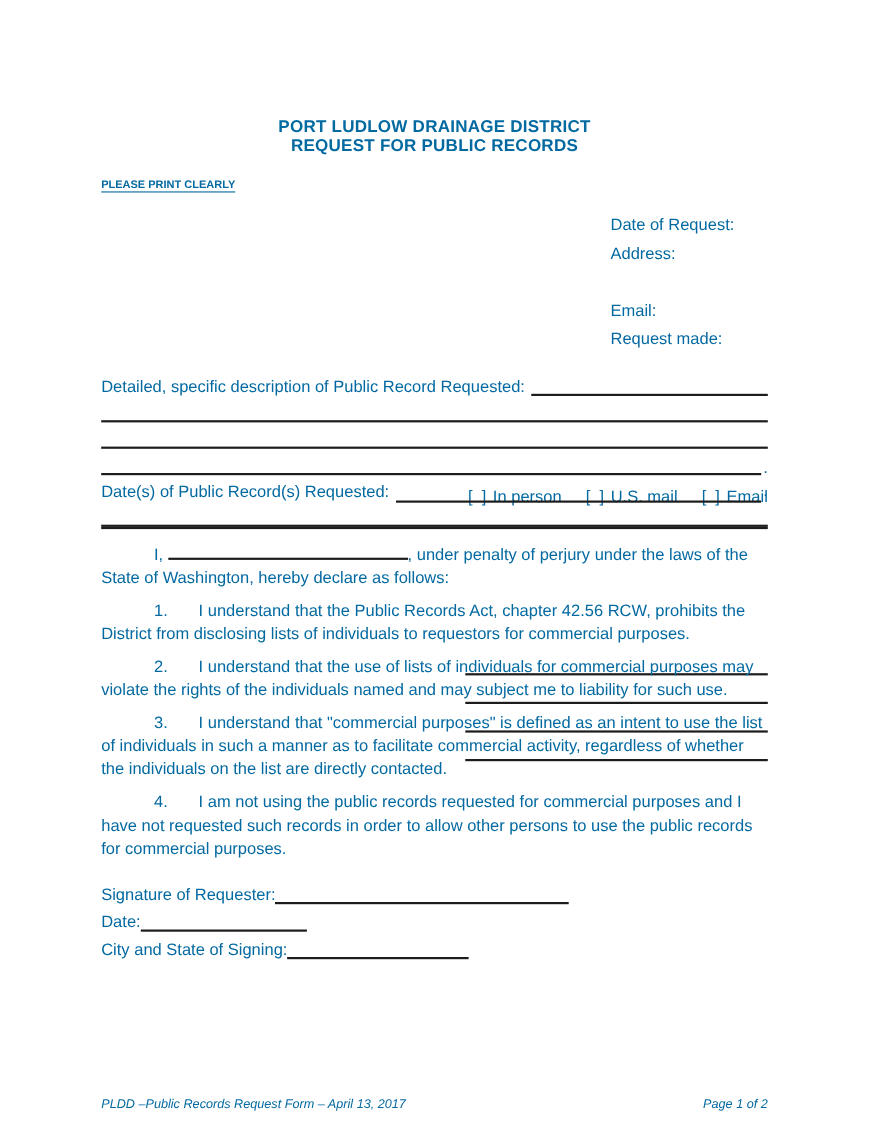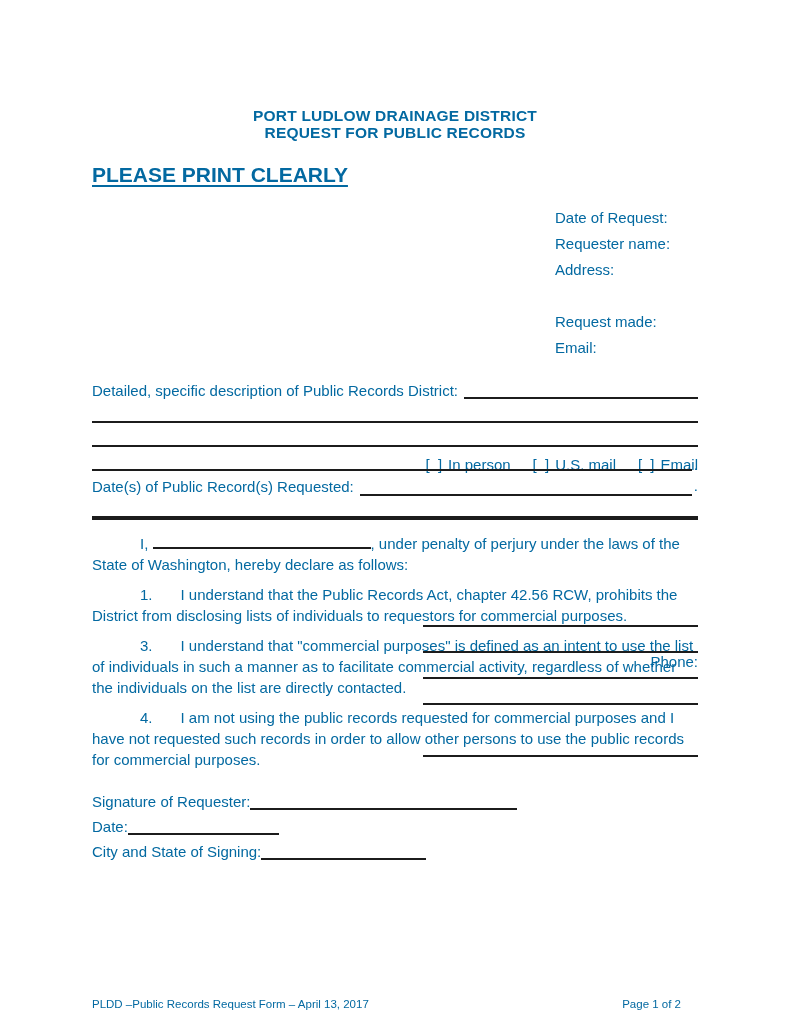--- a/index.html
+++ b/index.html
@@ -16,21 +16,21 @@
     overflow: hidden;
   }
   .content { padding: 0 93px 0 92px; }
 
   .title-block { margin-top: 92px; text-align: center; }
   .title-line { font-weight: bold; font-size: 15.5px; line-height: 16.5px; letter-spacing: 0.2px; }
 
   .print-clearly {
     margin-top: 22px;
     font-weight: bold;
-    font-size: 21px;
+    font-size: 10px;
     text-decoration: underline;
     text-underline-offset: 3px;
   }
 
   .fields { margin-top: 22px; }
   .frow { display: flex; align-items: flex-end; height: 26px; flex-direction: column; }
   .flabel { width: 143px; flex: 0 0 143px; white-space: nowrap; }
   .blank { border-bottom: 2px solid #1c1c1c; height: 20px; }
   .blank.main { width: 275px; flex: 0 0 275px; }
   .inline-label { margin-left: 12px; white-space: nowrap; }
@@ -83,25 +83,26 @@
   .sig-row { display: flex; align-items: flex-end; height: 25px; }
   .sig-row .slabel { white-space: nowrap; }
   .sig-blank { border-bottom: 2px solid #1c1c1c; height: 18px; }
   .sig-blank.w1 { width: 267px; }
   .sig-blank.w2 { width: 151px; }
   .sig-blank.w3 { width: 165px; }
 
   .footer {
     position: absolute;
     left: 92px;
-    right: 110px;
+    right: 93px;
     bottom: 30px;
     display: flex;
     justify-content: space-between;
     font-size: 11.5px;
+    font-style: italic;
   }
 </style>
 </head>
 <body>
 
 <div class="page">
   <div class="content">
 
     <div class="title-block">
       <div class="title-line">PORT LUDLOW DRAINAGE DISTRICT</div>
@@ -110,55 +111,49 @@
 
     <div class="print-clearly">PLEASE PRINT CLEARLY</div>
 
     <div class="fields">
 
       <div class="frow">
         <span class="flabel">Date of Request:</span>
         <span class="blank main"></span>
       </div>
 
-      <div class="frow">
-        <span class="flabel">Requester name:</span>
-        <span class="blank main"></span>
-        <span class="inline-label">Phone:</span>
-        <span class="blank fill"></span>
-      </div>
 
       <div class="frow">
         <span class="flabel">Address:</span>
         <span class="blank main"></span>
       </div>
 
       <div class="frow">
         <span class="flabel"></span>
+        <span class="blank main"></span>
+      </div>
+
+      <div class="frow">
+        <span class="flabel">Email:</span>
         <span class="blank main"></span>
       </div>
 
       <div class="frow">
         <span class="flabel">Request made:</span>
         <span class="options">
           <span class="option"><span class="box">[ ]</span><span>In person</span></span>
           <span class="option"><span class="box">[ ]</span><span>U.S. mail</span></span>
           <span class="option"><span class="box">[ ]</span><span>Email</span></span>
         </span>
       </div>
 
-      <div class="frow">
-        <span class="flabel">Email:</span>
-        <span class="blank main"></span>
-      </div>
-
     </div>
 
     <div class="desc-row">
-      <span class="flabel-auto">Detailed, specific description of Public Records District:</span>
+      <span class="flabel-auto">Detailed, specific description of Public Record Requested:</span>
       <span class="blank fill"></span>
     </div>
     <div class="wline-row">
       <span class="blank fill"></span>
     </div>
     <div class="wline-row">
       <span class="blank fill"></span>
     </div>
     <div class="wline-row">
       <span class="blank fill"></span>
@@ -171,20 +166,21 @@
       <span class="period">.</span>
     </div>
 
     <div class="double-rule"></div>
 
 
     <p class="para intro"><span class="tab1"></span><span>I,</span> <span class="name-blank"></span><span>, under penalty of perjury under the laws of the State of Washington, hereby declare as follows:</span></p>
 
     <p class="para item"><span class="tab1"></span><span>1.</span><span class="tab2"></span><span>I understand that the Public Records Act, chapter 42.56 RCW, prohibits the District from disclosing lists of individuals to requestors for commercial purposes.</span></p>
 
+    <p class="para item"><span class="tab1"></span><span>2.</span><span class="tab2"></span><span>I understand that the use of lists of individuals for commercial purposes may violate the rights of the individuals named and may subject me to liability for such use.</span></p>
 
     <p class="para item"><span class="tab1"></span><span>3.</span><span class="tab2"></span><span>I understand that "commercial purposes" is defined as an intent to use the list of individuals in such a manner as to facilitate commercial activity, regardless of whether the individuals on the list are directly contacted.</span></p>
 
     <p class="para item"><span class="tab1"></span><span>4.</span><span class="tab2"></span><span>I am not using the public records requested for commercial purposes and I have not requested such records in order to allow other persons to use the public records for commercial purposes.</span></p>
 
     <div class="sig-block">
       <div class="sig-row">
         <span class="slabel">Signature of Requester:</span>
         <span class="sig-blank w1"></span>
       </div>

